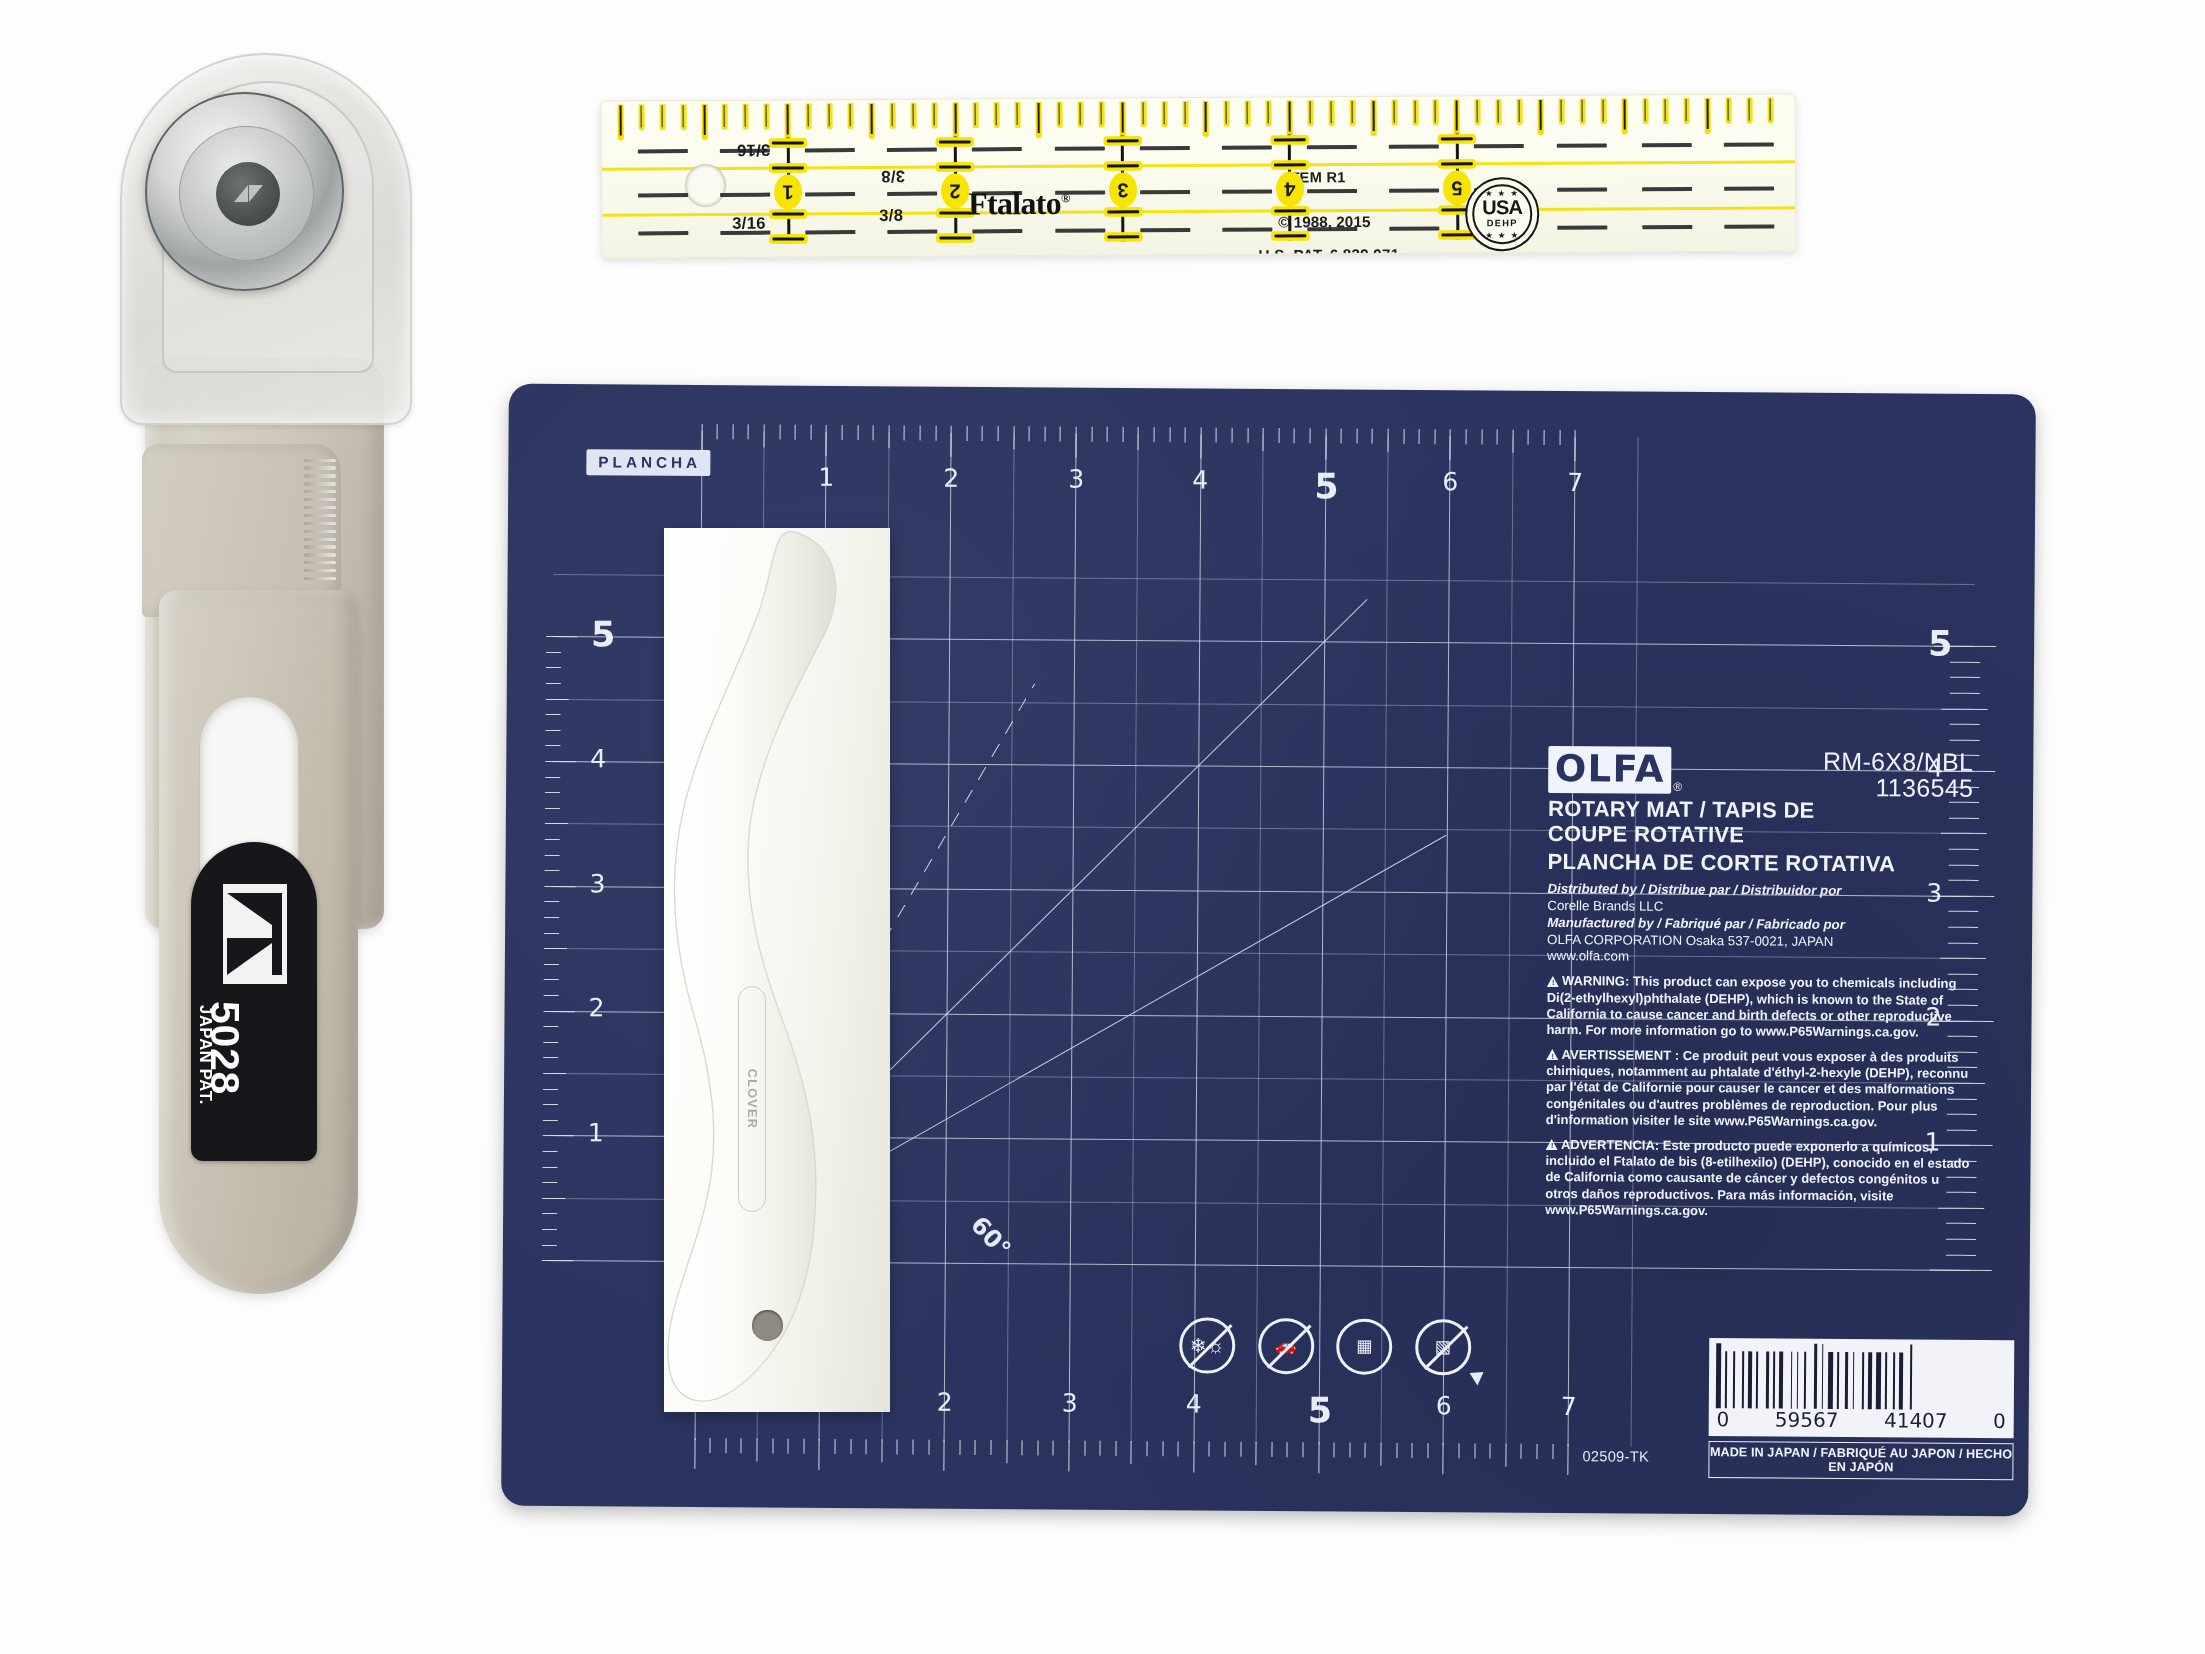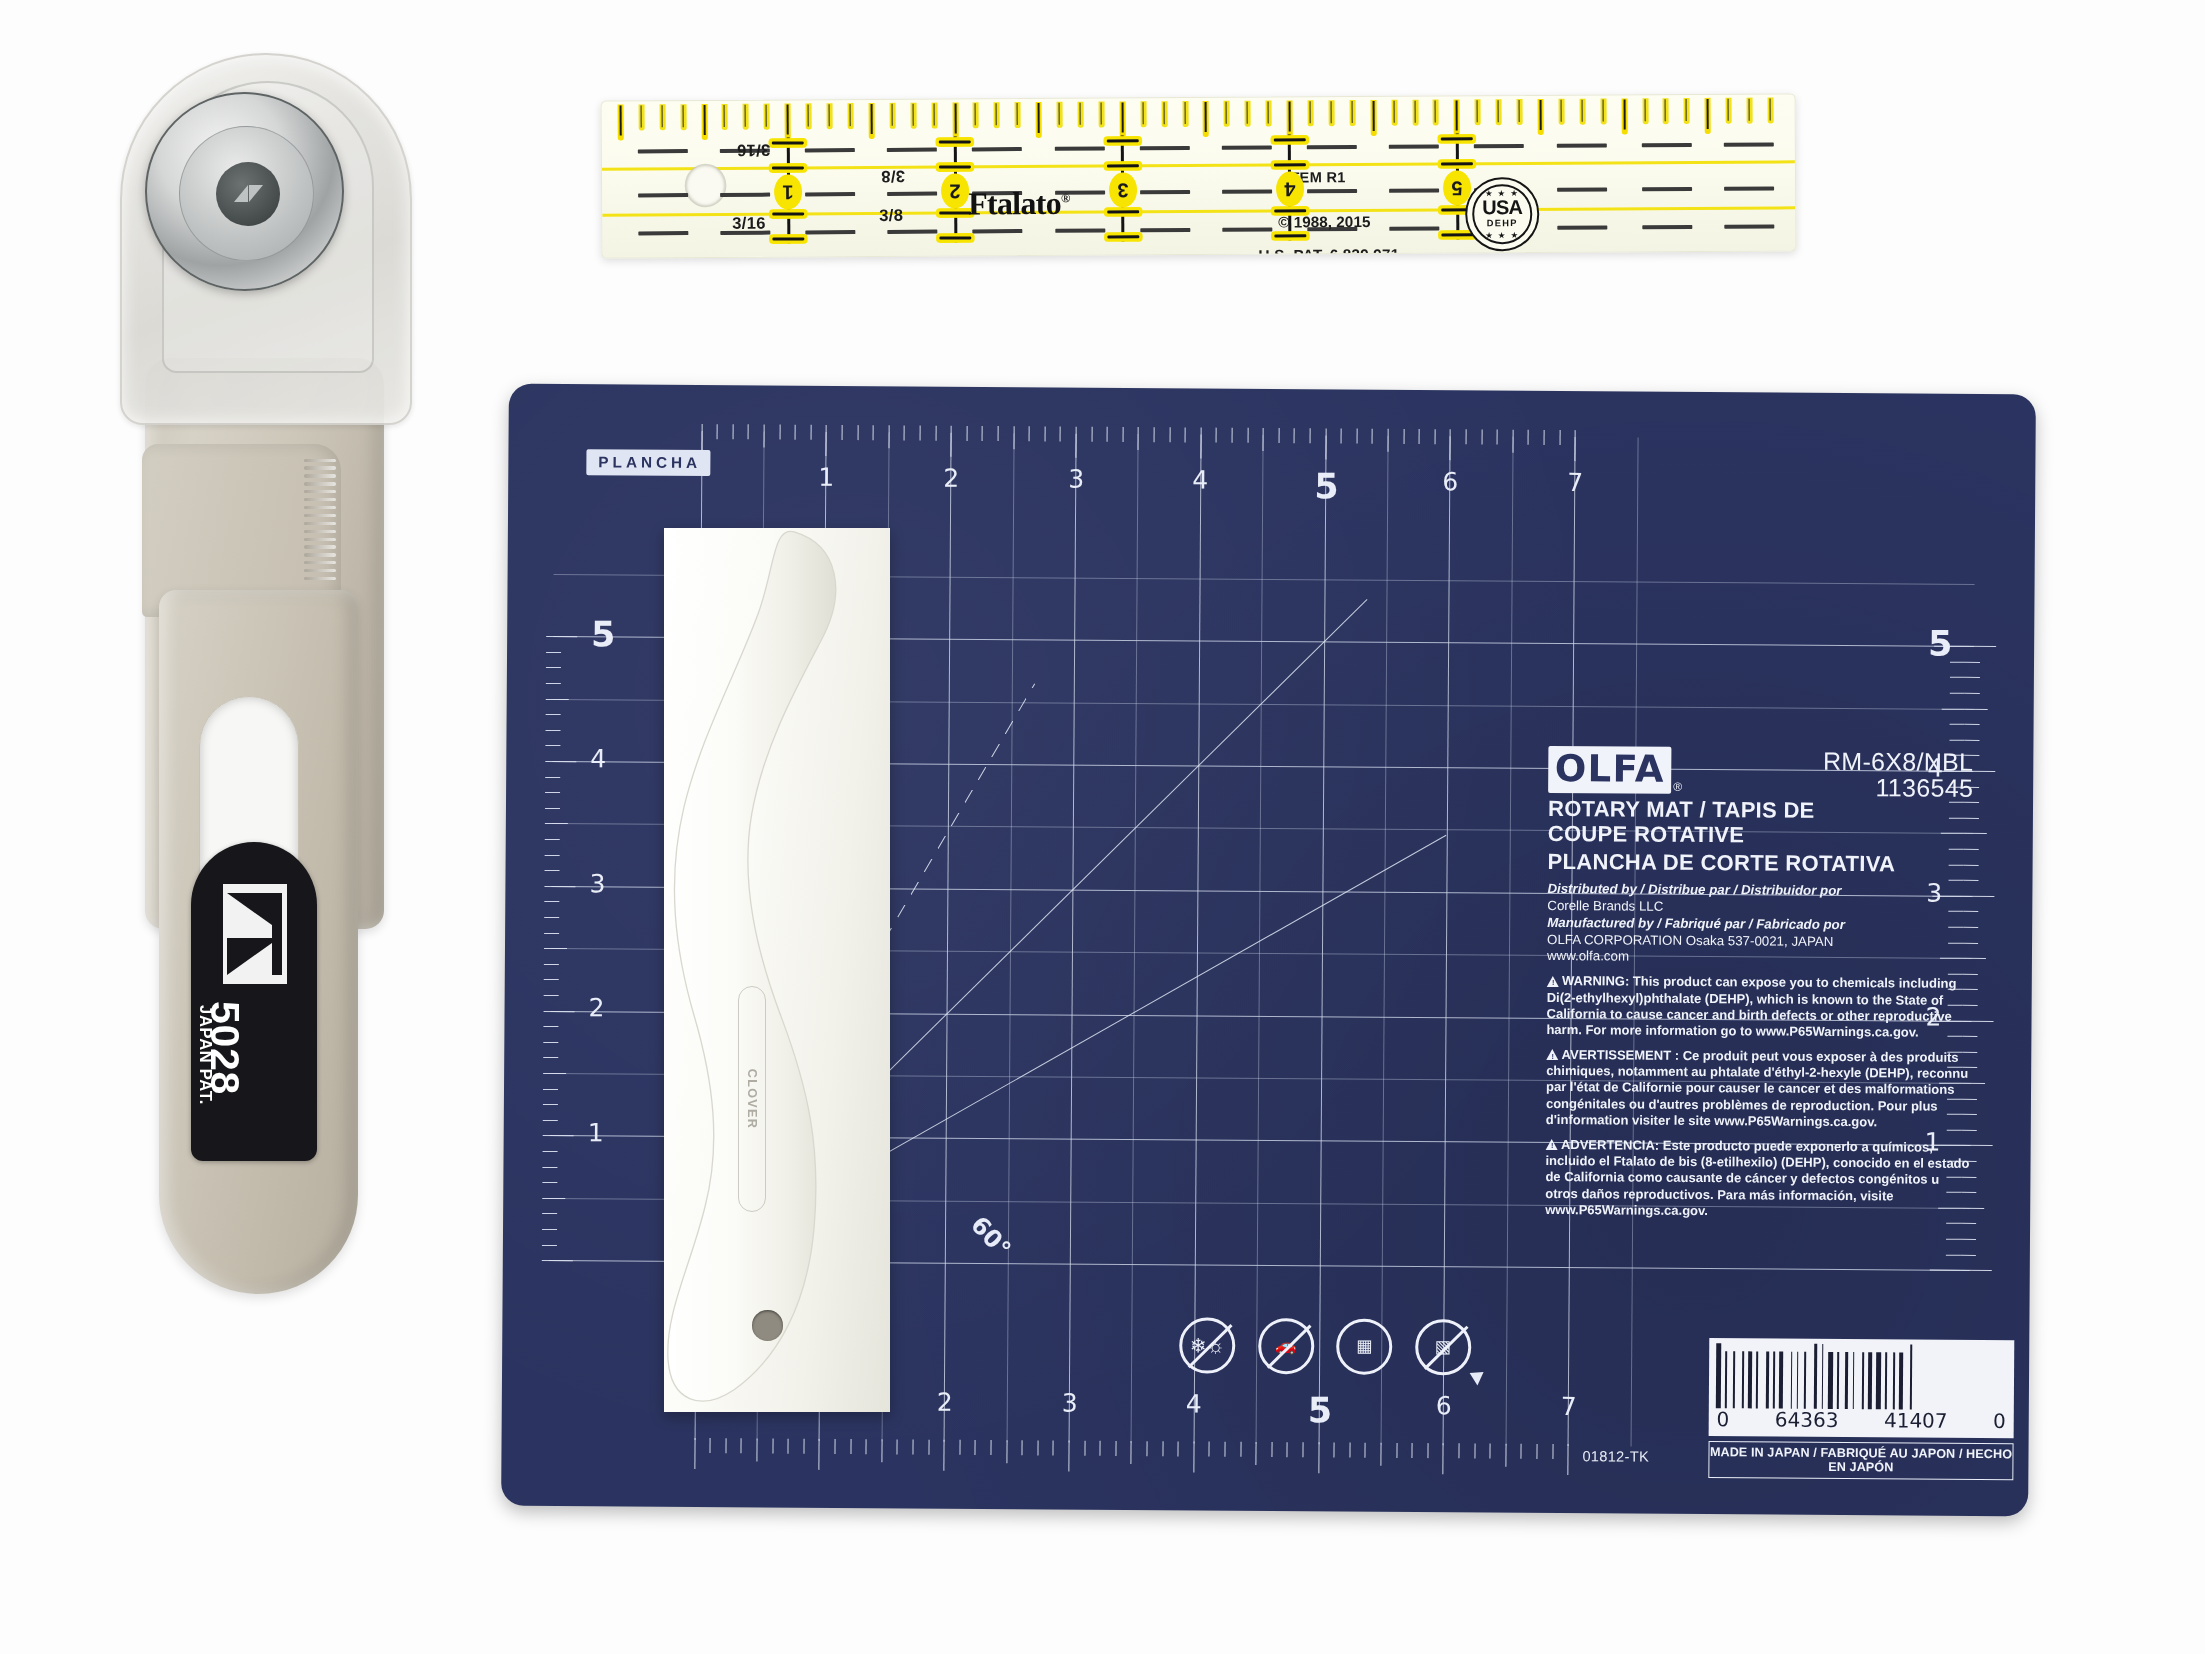--- a/index.html
+++ b/index.html
@@ -891,27 +891,27 @@
           <i style="width: 3.5px; height: 57px; background: transparent;"></i>
           <i style="width: 1.7px; height: 57px; background: rgb(28, 31, 51);"></i>
           <i style="width: 1.7px; height: 57px; background: transparent;"></i>
           <i style="width: 3.5px; height: 57px; background: rgb(28, 31, 51);"></i>
           <i style="width: 5.2px; height: 57px; background: transparent;"></i>
           <i style="width: 1.7px; height: 65px; background: rgb(28, 31, 51);"></i>
           <i style="width: 1.7px; height: 65px; background: transparent;"></i>
         </div>
       <div class="bc-digits">
         <span>0</span>
-        <span>64363</span>
+        <span>59567</span>
         <span>41407</span>
         <span>0</span>
       </div>
     </div>
     <div class="madein">MADE IN  JAPAN / FABRIQUÉ AU JAPON / HECHO EN JAPÓN</div>
-    <div class="lotcode">01812-TK</div>
+    <div class="lotcode">02509-TK</div>
 
     <div id="matNums">
         <div class="matnum" style="left: 310px; top: 77px;">1</div>
         <div class="matnum" style="left: 435px; top: 77px;">2</div>
         <div class="matnum" style="left: 560px; top: 77px;">3</div>
         <div class="matnum" style="left: 684px; top: 77px;">4</div>
         <div class="matnum big" style="left: 806px; top: 77px;">5</div>
         <div class="matnum" style="left: 934px; top: 77px;">6</div>
         <div class="matnum" style="left: 1059px; top: 77px;">7</div>
         <div class="matnum" style="left: 185px; top: 1001px;">0</div>

